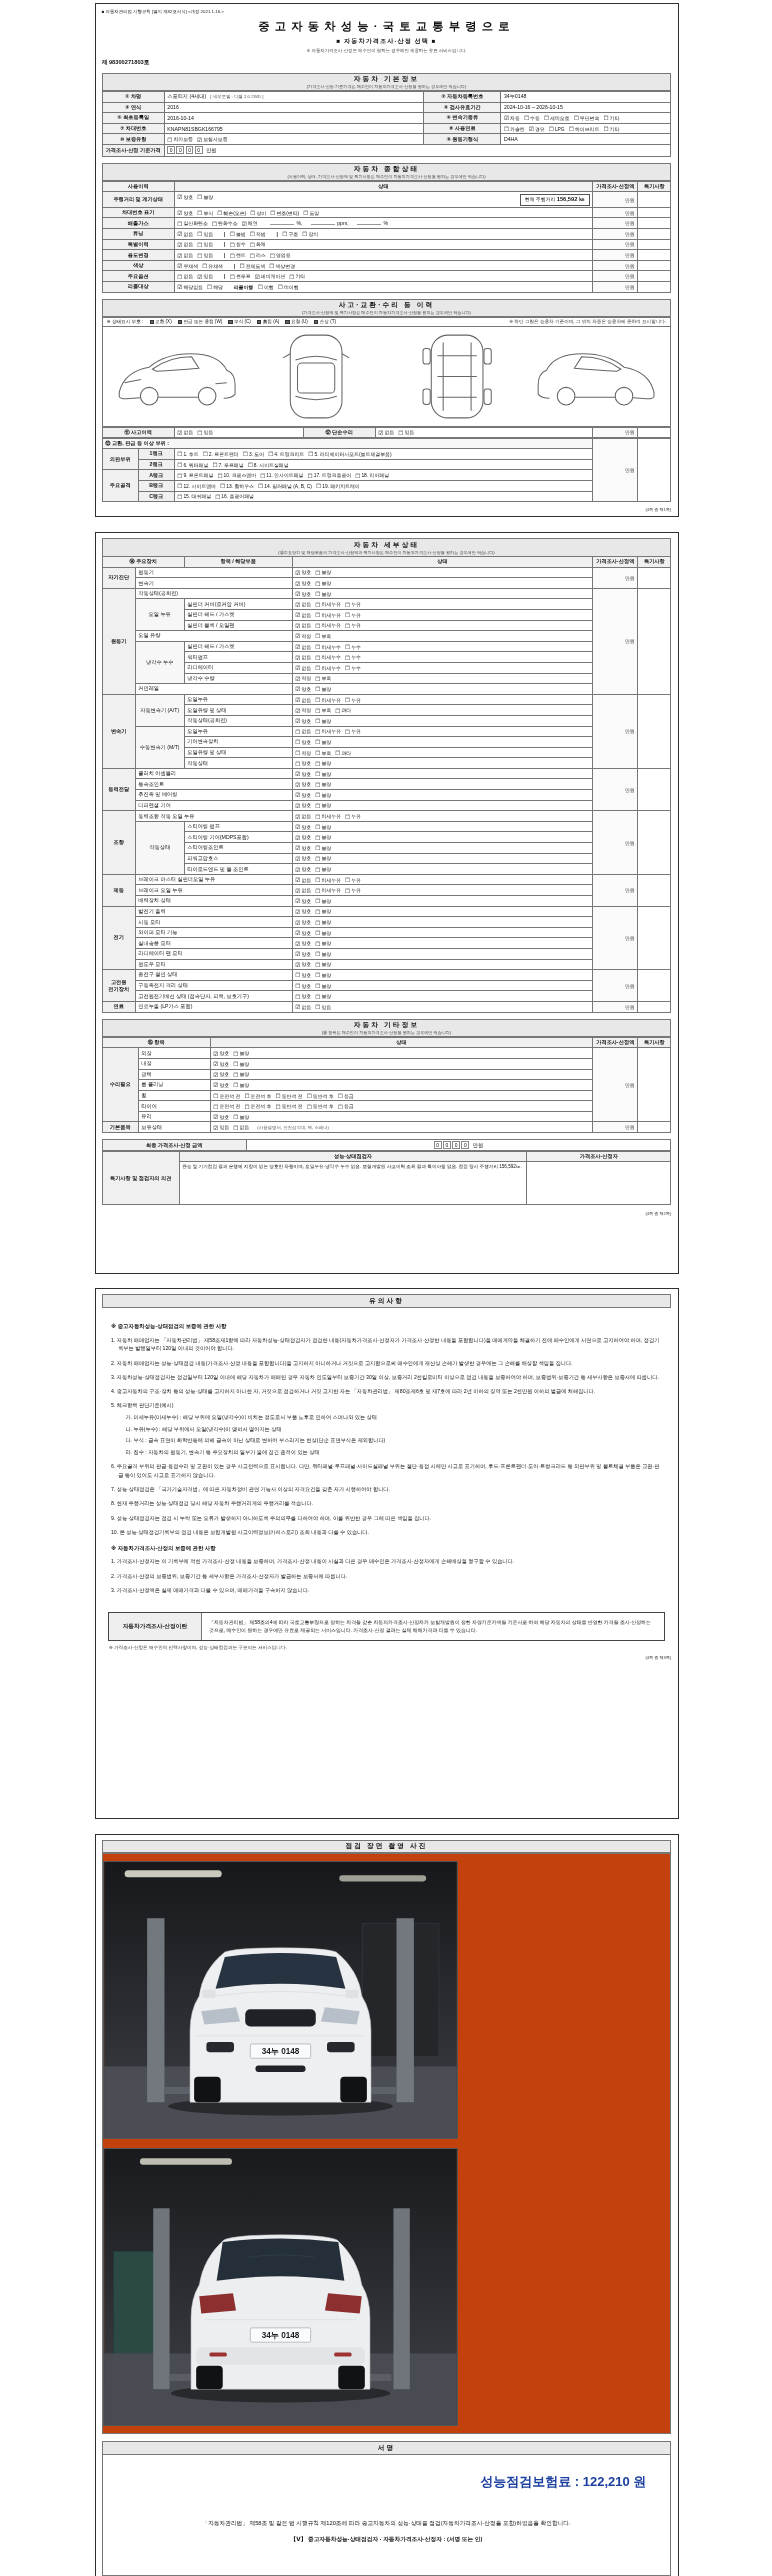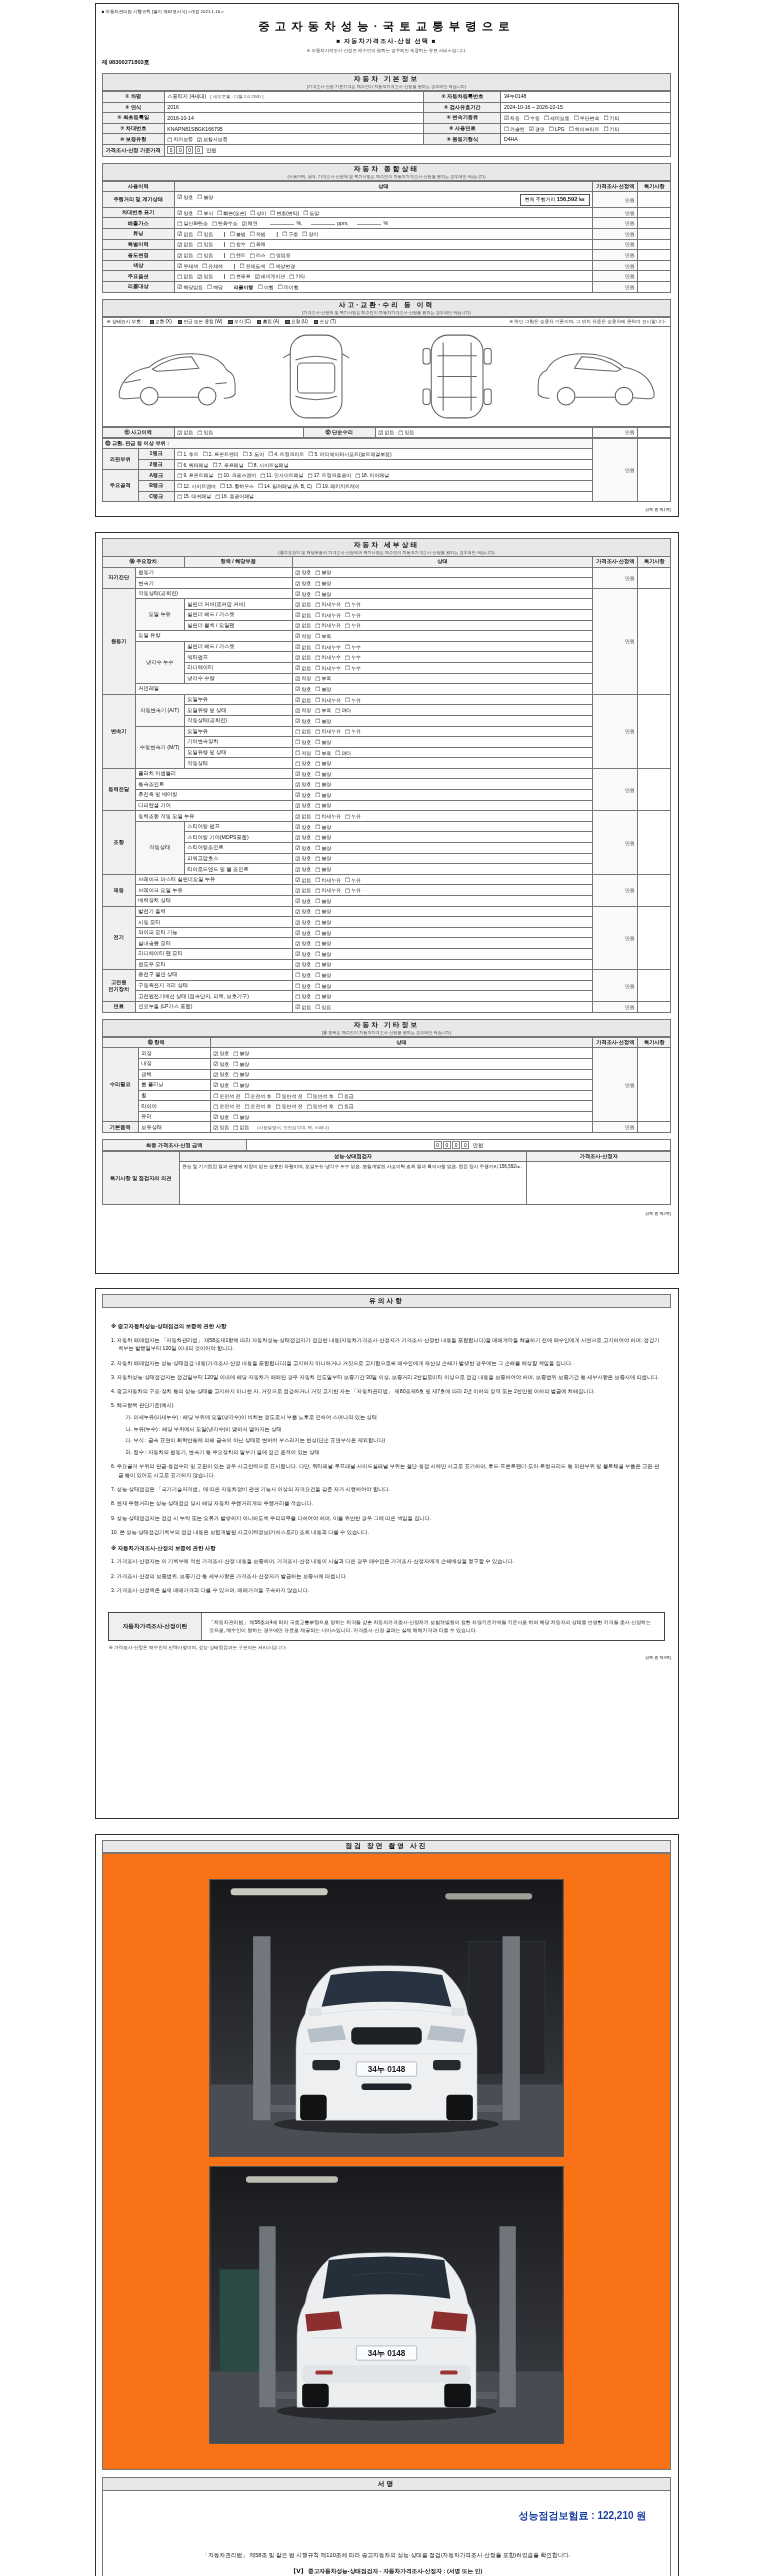--- a/index.html
+++ b/index.html
@@ -39,24 +39,24 @@
   .exch{font-weight:bold;background:#f7f7f7}
   .notices{padding:7.2px 9.3px 5.2px;font-size:5.2px;line-height:1.65}
   .n-item{margin-bottom:5.7px;text-indent:-7.2px;padding-left:7.2px}
   .n-ind{margin:-2.6px 0 5.7px 14.4px}
   .n-head{font-weight:bold;margin:7.2px 0 4.6px;font-size:5.4px}
   .nbox{display:flex;border:0.8px solid #444;margin:7.2px 6.2px 4.1px}
   .nbox-t{width:93px;background:#efefef;display:flex;align-items:center;justify-content:center;font-weight:bold;font-size:5.7px;border-right:0.5px solid #777;padding:5.2px;text-align:center}
   .nbox-b{flex:1;padding:5.2px 7.2px;font-size:4.9px;line-height:1.65}
   .nfoot{font-size:4.6px;margin:2.1px 7.2px 0;color:#333}
   .pageno{text-align:right;font-size:4.1px;color:#333;margin-top:5.2px}
-  .photo-wrap{border:0.5px solid #777;margin-top:-0.5px;display:flex;flex-direction:column;align-items:center;gap:9.3px;padding:25px 0;background:#f97316}
+  .photo-wrap{border:0.5px solid #777;margin-top:-0.5px;display:flex;flex-direction:column;align-items:flex-start;gap:9.3px;padding:7px 0;background:#c2410c}
   .photo{width:355px;height:278px;display:block;border:0.5px solid #555}
   .sign-area{border:0.5px solid #777;margin-top:-0.5px;padding:17.5px 24px 31px;background:#fff}
-  .insurance{color:#1b3fa0;font-weight:bold;font-size:10px;text-align:right;margin-bottom:29px}
+  .insurance{color:#1b3fa0;font-weight:bold;font-size:13px;text-align:right;margin-bottom:29px}
   .sign-line1{font-size:5.7px;text-align:center;margin-bottom:8.2px}
   .sign-line2{font-size:5.7px;font-weight:bold;text-align:center}
   .cmt{font-size:4.6px;line-height:1.5;vertical-align:top;height:43px}
   .card-notices{min-height:531px}
   .card-detail{min-height:742px}
   .card-photos{min-height:762px}
 </style>
 </head>
 <body>
 

